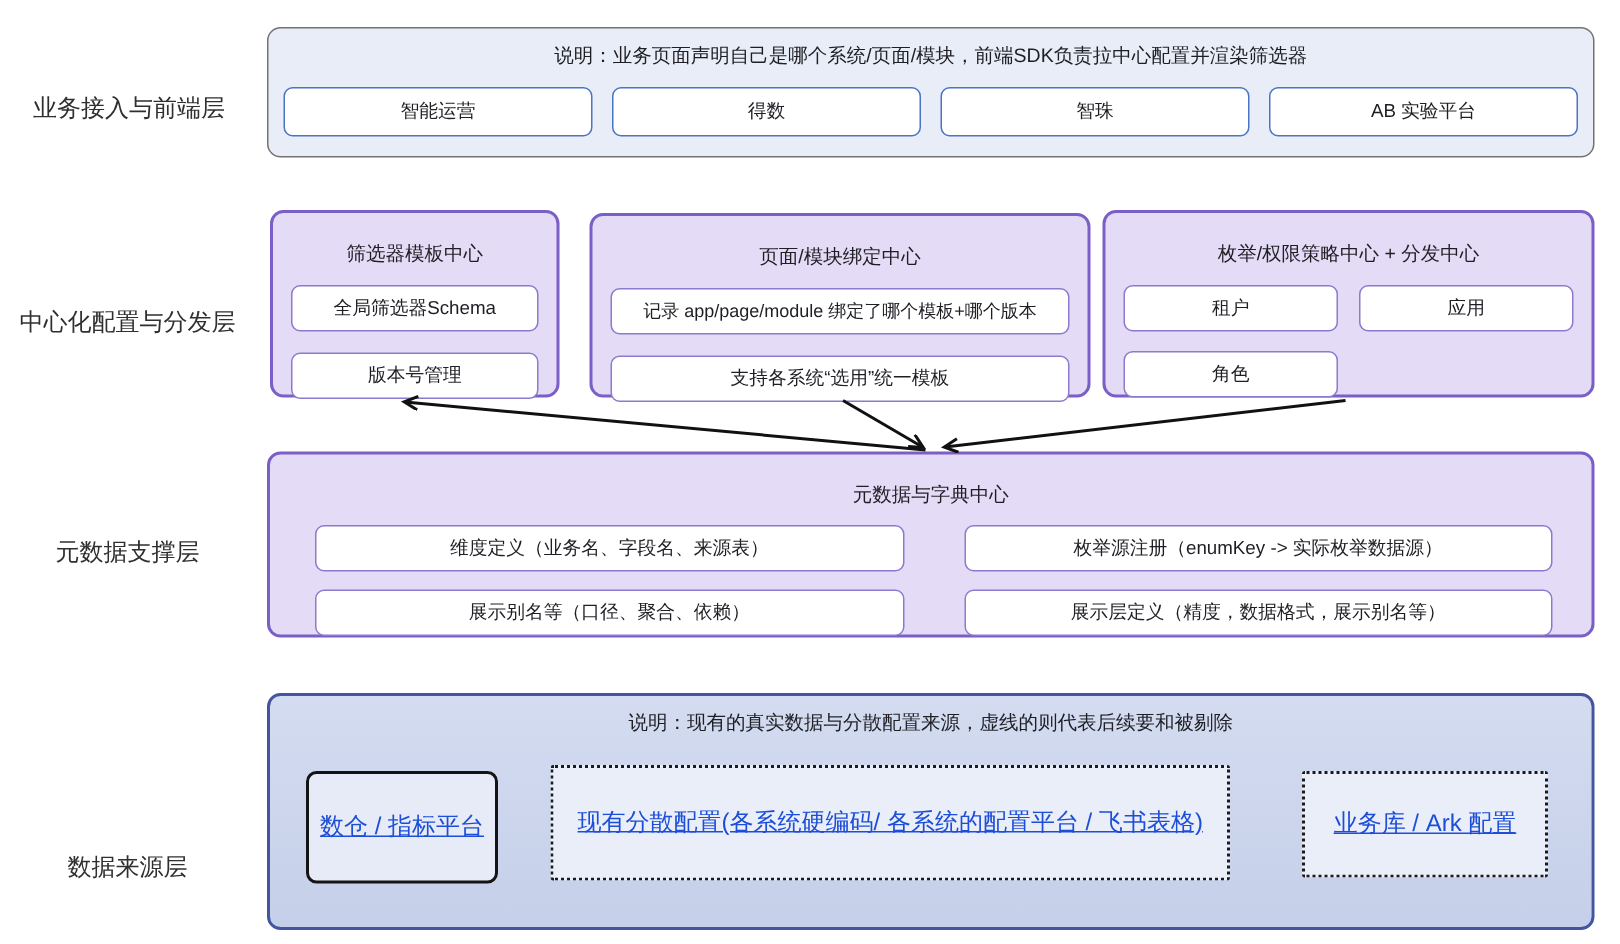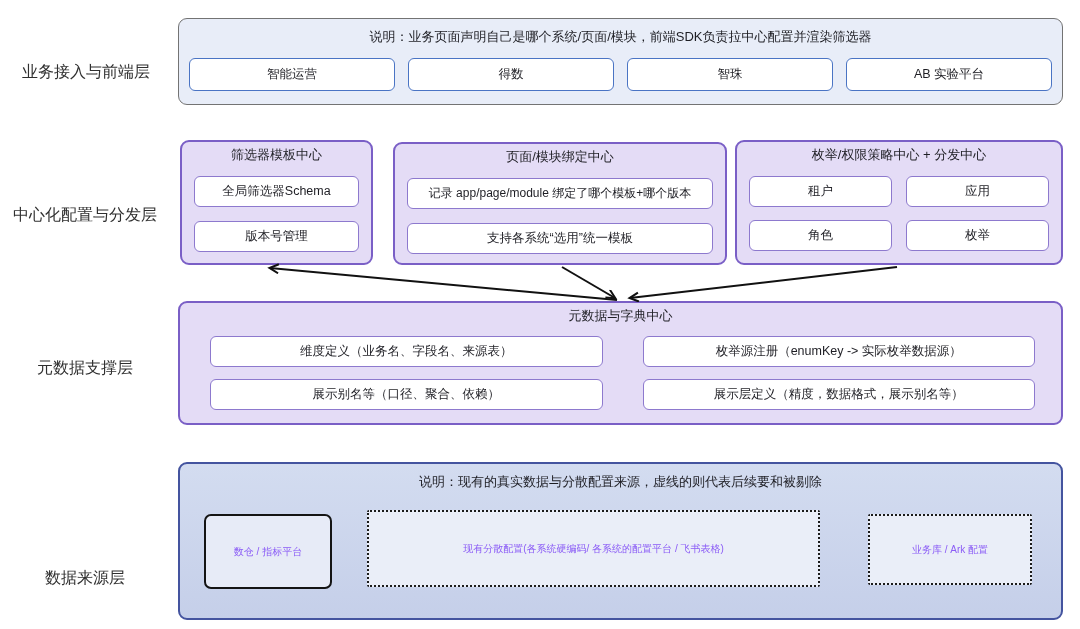--- a/index.html
+++ b/index.html
@@ -38,21 +38,21 @@
     text-align: center;
     font-size: 13px;
     color: #1e1e24;
     padding-top: 9px;
     white-space: nowrap;
   }
   .layer-title {
     text-align: center;
     font-size: 13px;
     color: #1e1e24;
-    padding-top: 4px;
+    padding-top: 18px;
     white-space: nowrap;
   }
   .white-box {
     background: #ffffff;
     border-radius: 6px;
     display: flex;
     align-items: center;
     justify-content: center;
     font-size: 12.5px;
     color: #1e1e24;
@@ -92,23 +92,24 @@
     padding: 11px 26px 0 30px;
   }
   .meta-grid .white-box { height: 31px; }
 
   .source-box {
     position: absolute;
     background: #e7ebf7;
     display: flex;
     align-items: center;
     justify-content: center;
-    font-size: 10px;
-    color: #8b5cf6;
+    font-size: 16px;
+    color: #1d4ed8;
     white-space: nowrap;
+    text-decoration: underline;
   }
   .source-solid  { border: 2px solid #141414; border-radius: 7px; }
   .source-dotted { border: 2px dotted #1b1b1b; border-radius: 2px; background: #eaeef8; }
 
   #arrow-overlay {
     position: absolute;
     left: 0; top: 0;
     pointer-events: none;
   }
 </style>
@@ -145,21 +146,20 @@
     <div class="white-box purple-box">支持各系统“选用”统一模板</div>
   </div>
 </div>
 
 <div class="container purple-layer" style="left:735px; top:140px; width:328px; height:125px;">
   <div class="layer-title">枚举/权限策略中心 + 分发中心</div>
   <div class="grid-2x2">
     <div class="white-box purple-box">租户</div>
     <div class="white-box purple-box">应用</div>
     <div class="white-box purple-box">角色</div>
-    <div class="white-box purple-box">枚举</div>
   </div>
 </div>
 
 <div class="container purple-layer" style="left:178px; top:301px; width:885px; height:124px;">
   <div class="layer-title">元数据与字典中心</div>
   <div class="meta-grid">
     <div class="white-box purple-box">维度定义（业务名、字段名、来源表）</div>
     <div class="white-box purple-box">枚举源注册（enumKey -&gt; 实际枚举数据源）</div>
     <div class="white-box purple-box">展示别名等（口径、聚合、依赖）</div>
     <div class="white-box purple-box">展示层定义（精度，数据格式，展示别名等）</div>

